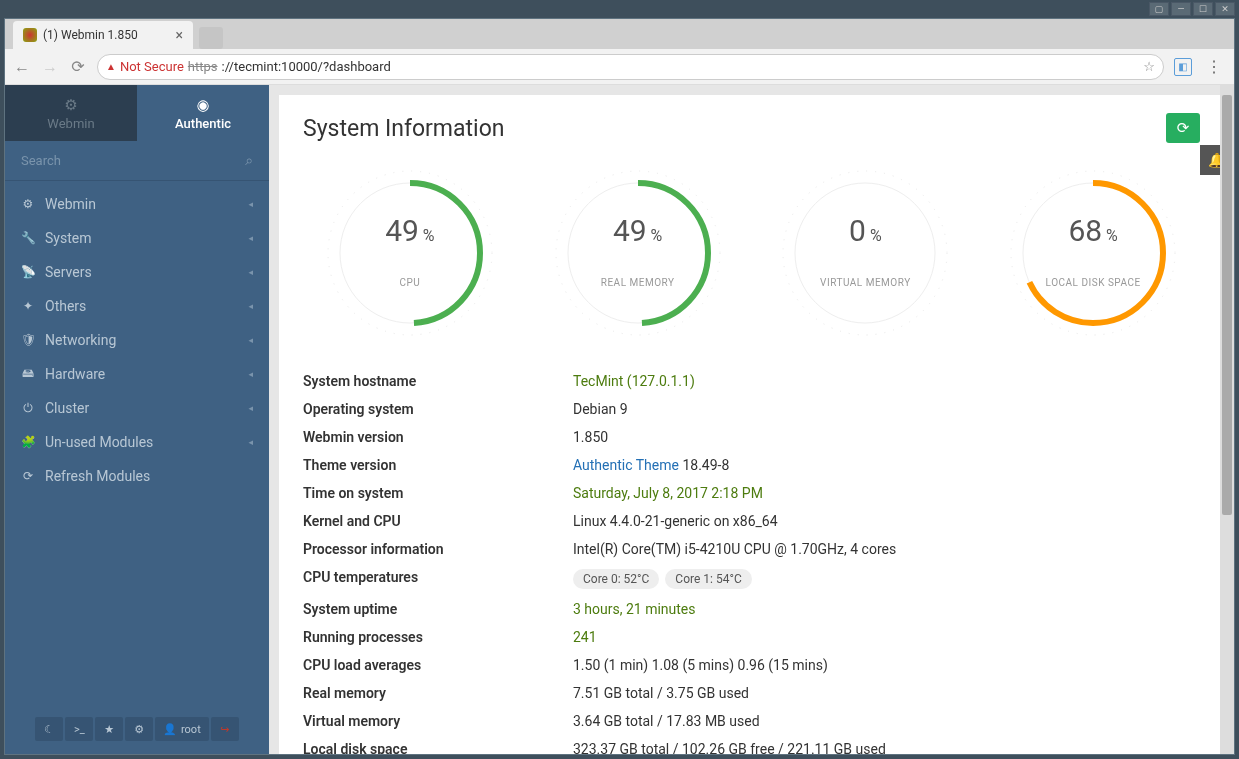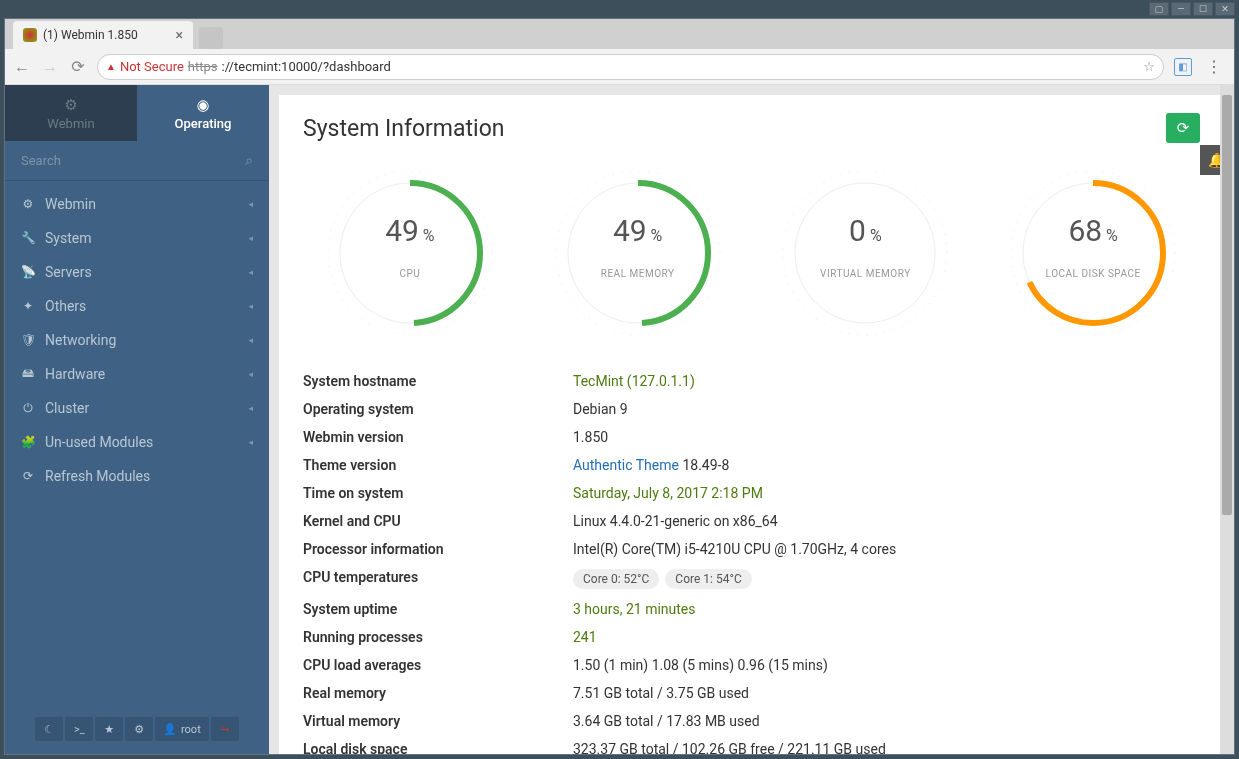--- a/index.html
+++ b/index.html
@@ -62,21 +62,21 @@
 
 .gauges { display: flex; justify-content: space-around; margin-bottom: 24px; padding: 0 10px; gap: 34px; }
 .gauge { width: 200px; height: 180px; position: relative; display: flex; flex-direction: column; align-items: center; }
 .gauge svg { width: 180px; height: 180px; }
 .gauge-ticks { fill: none; stroke: #e8e8e8; stroke-width: 1; stroke-dasharray: 1 8; }
 .gauge-bg { fill: none; stroke: #eee; stroke-width: 1; }
 .gauge-arc { fill: none; stroke-width: 6; stroke-linecap: butt; }
 .gauge-text { position: absolute; top: 50px; width: 100%; text-align: center; }
 .gauge-text .val { font-size: 30px; color: #555; font-weight: 400; }
 .gauge-text .pct { font-size: 16px; color: #555; }
-.gauge-label { position: absolute; top: 105px; width: 100%; text-align: center; font-size: 10px; color: #999; letter-spacing: 0.5px; }
+.gauge-label { position: absolute; top: 114px; width: 100%; text-align: center; font-size: 10px; color: #999; letter-spacing: 0.5px; }
 
 
 .info { width: 100%; font-size: 14px; }
 .info-row { display: flex; padding: 6px 0; }
 .info-row .k { width: 270px; color: #333; font-weight: 600; }
 .info-row .v { flex: 1; color: #333; }
 .info-row .v.link { color: #4d7c0f; cursor: pointer; }
 .info-row .v .link-part { color: #2470b5; cursor: pointer; }
 .pill { display: inline-block; background: #eee; border-radius: 10px; padding: 3px 10px; font-size: 12px; color: #555; margin-right: 6px; }
 
@@ -124,21 +124,21 @@
 
   <div class="app">
     <div class="sidebar">
       <div class="side-tabs">
         <div class="side-tab inactive">
           <span class="ticon">⚙</span>
           <span>Webmin</span>
         </div>
         <div class="side-tab active">
           <span class="ticon">◉</span>
-          <span>Operating</span>
+          <span>Authentic</span>
         </div>
       </div>
       <div class="search-row">
         <input placeholder="Search" style="">
         <span class="sicon">⌕</span>
       </div>
       <div class="side-nav" id="side-nav">
           <div class="nav-item">
             <span class="nicon">⚙</span>
             <span>Webmin</span>

